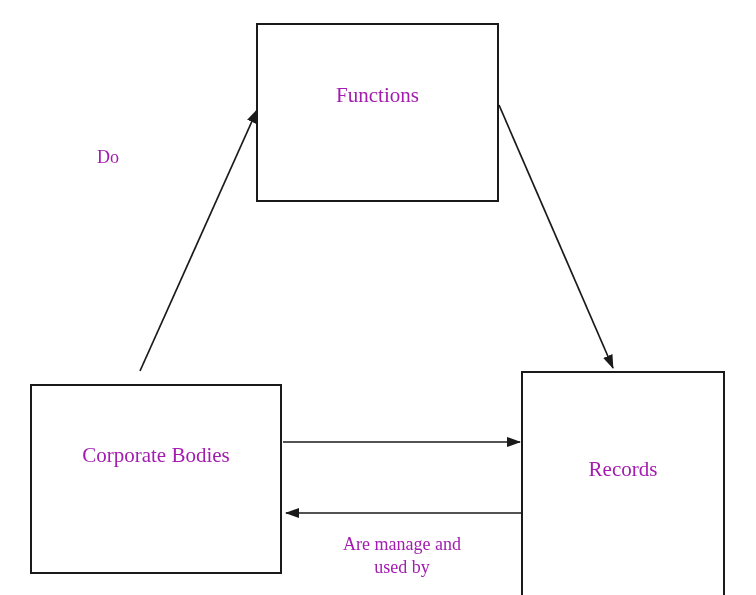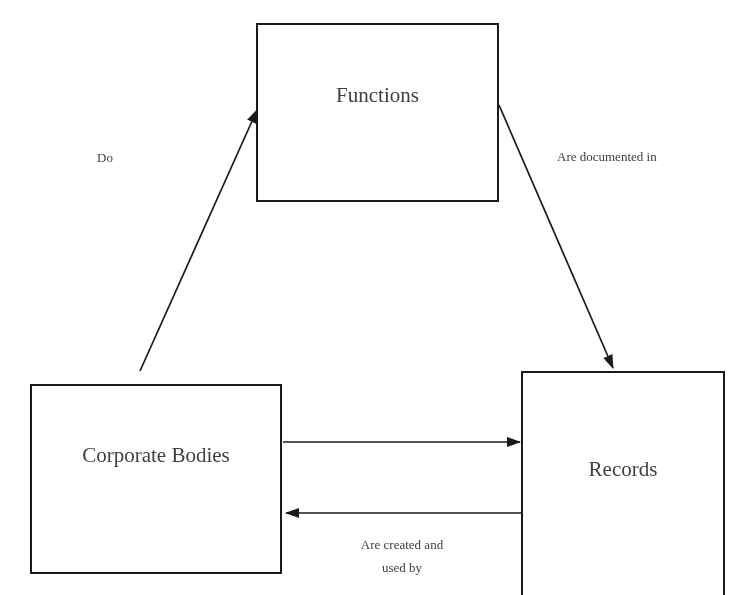--- a/index.html
+++ b/index.html
@@ -6,21 +6,21 @@
     margin: 0;
     padding: 0;
     background: #ffffff;
   }
   .canvas {
     position: relative;
     width: 756px;
     height: 595px;
     background: #ffffff;
     font-family: "Liberation Serif", "DejaVu Serif", serif;
-    color: #404040;
+    color: #a21caf;
     overflow: hidden;
   }
   .edges {
     position: absolute;
     left: 0;
     top: 0;
     pointer-events: none;
   }
   .node {
     position: absolute;
@@ -38,21 +38,21 @@
     white-space: nowrap;
   }
   .node-functions      { left: 256px; top: 23px;  width: 243px; height: 179px; }
   .node-functions      .node-label { top: 40%; }
   .node-corporate      { left: 30px;  top: 372px; width: 252px; height: 190px; margin-top: 12px; }
   .node-corporate      .node-label { top: 37%; }
   .node-records        { left: 521px; top: 371px; width: 204px; height: 244px; }
   .node-records        .node-label { top: 40%; }
   .edge-label {
     position: absolute;
-    font-size: 13px;
+    font-size: 18px;
     line-height: 23px;
     white-space: pre-line;
   }
   .edge-label-do        { left: 97px;  top: 146px; }
   .edge-label-documented{ left: 557px; top: 145px; }
   .edge-label-create    { left: 303px; top: 389px; width: 200px; text-align: center; }
   .edge-label-used      { left: 302px; top: 533px; width: 200px; text-align: center; }
 </style>
 </head>
 <body>
@@ -82,19 +82,18 @@
   <div class="node node-corporate">
     <span class="node-label">Corporate Bodies</span>
   </div>
 
   <div class="node node-records">
     <span class="node-label">Records</span>
   </div>
 
   <div class="edge-label edge-label-do">Do</div>
 
-  <div class="edge-label edge-label-documented">Are documented in</div>
 
 
-  <div class="edge-label edge-label-used">Are created and
+  <div class="edge-label edge-label-used">Are manage and
 used by</div>
 
 </div>
 
 </body></html>

